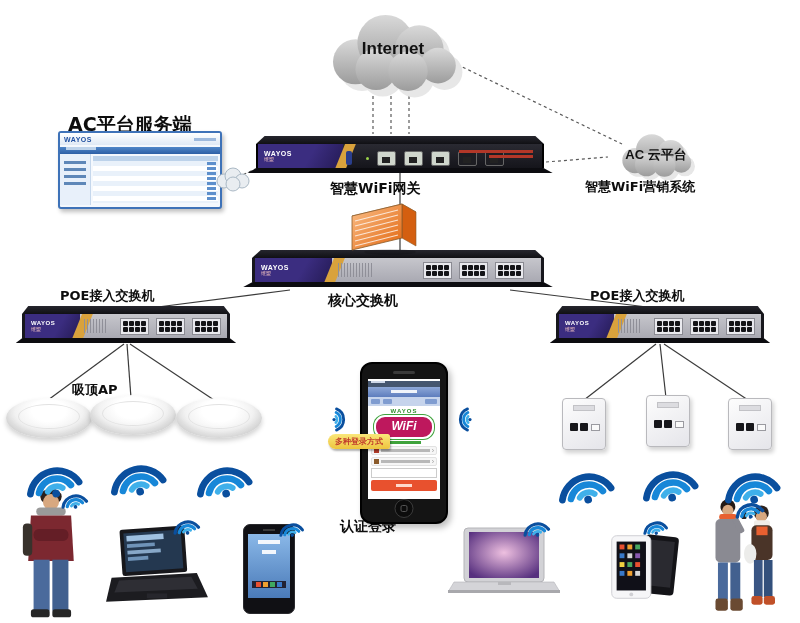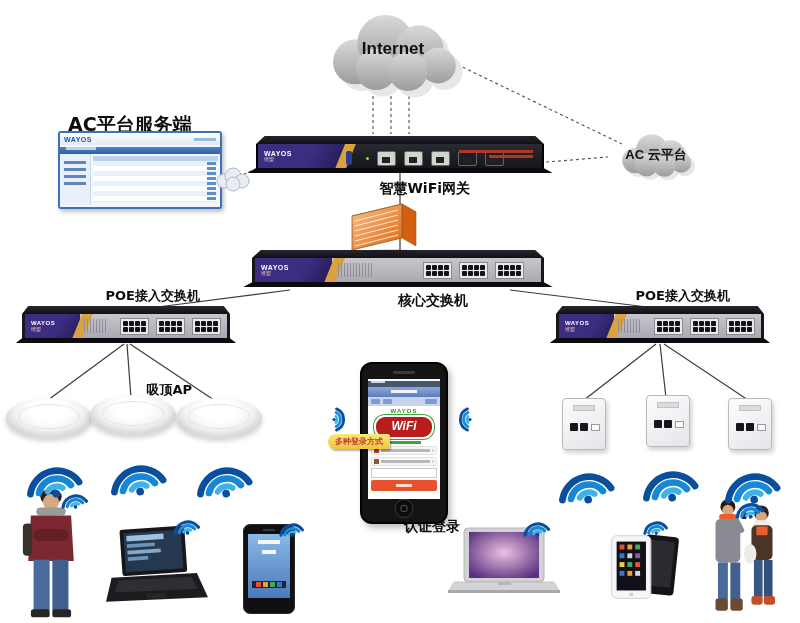--- a/index.html
+++ b/index.html
@@ -1,19 +1,19 @@
 <!DOCTYPE html>
 <html><head>
 <meta charset="utf-8">
 <style>
   html,body{margin:0;padding:0;background:#fff;}
   #canvas{position:relative;width:800px;height:623px;background:#fff;overflow:hidden;
           font-family:"Liberation Sans","DejaVu Sans",sans-serif;border-radius:26px;}
   .abs{position:absolute;}
-  .lbl{position:absolute;font-weight:bold;color:#0d0d0d;font-size:14px;text-align:right;
+  .lbl{position:absolute;font-weight:bold;color:#0d0d0d;font-size:14px;text-align:left;
        font-family:"DejaVu Sans","Liberation Sans",sans-serif;white-space:nowrap;}
   
   #links{position:absolute;left:0;top:0;z-index:0;pointer-events:none;}
   
   .cloud-txt{position:absolute;width:100%;text-align:center;font-weight:bold;color:#111;}
   
   .rack{position:absolute;z-index:2;}
   .rack .rtop{height:8px;background:linear-gradient(#26262e,#101014);
               clip-path:polygon(3% 0,97% 0,100% 100%,0 100%);}
   .rack .rbody{position:relative;height:24px;background:linear-gradient(#c6c6cc,#a9a9b2);
@@ -64,21 +64,21 @@
          background:#3a3a3a;border-radius:2px;}
   .ph-screen{position:absolute;left:6px;right:6px;top:15px;height:120px;background:#fff;overflow:hidden;}
   .ps-status{height:6px;background:#45566f;}
   .ps-status i{display:block;width:14px;height:2px;background:#cfd8e8;margin:2px 0 0 3px;}
   .ps-title{height:10px;background:linear-gradient(#8ea8d8,#5d7dbd);position:relative;}
   .ps-title i{position:absolute;left:50%;top:3px;transform:translateX(-50%);width:26px;height:3px;background:#f0f4fa;}
   .ps-nav{height:9px;background:#c6d4ec;display:flex;align-items:center;gap:3px;padding:0 3px;}
   .ps-nav i{width:9px;height:5px;background:#7f9cd0;border-radius:1px;}
   .ps-nav i.r{margin-left:auto;width:12px;}
   .logo-wayos{margin-top:2px;text-align:center;color:#2f8f2c;font-size:6px;font-weight:800;letter-spacing:1px;}
-  .logo-pill{width:56px;height:20px;margin:1px auto 0;background:#b91c1c;border:2px solid #fff;
+  .logo-pill{width:56px;height:20px;margin:1px auto 0;background:#be185d;border:2px solid #fff;
          box-shadow:0 0 0 1px #3fa33c;border-radius:11px;color:#fff;font-weight:800;font-style:italic;
          font-size:12px;text-align:center;line-height:19px;}
   .logo-sub{width:34px;height:3px;background:#3fa33c;margin:2px auto;}
   .ps-row{height:9px;margin:2px 3px 0;background:#f6f6f6;border:1px solid #e2e2e2;border-radius:2px;
           display:flex;align-items:center;gap:2px;padding:0 2px;box-sizing:border-box;}
   .ps-row .ic{width:5px;height:5px;background:#b33c2a;}
   .ps-row .tx{flex:1;height:3px;background:#b8b8b8;}
   .ps-row .ar{color:#999;font-size:7px;line-height:7px;}
   .ps-input{height:8px;margin:2px 3px 0;border:1px solid #ccc;background:#fff;}
   .ps-btn{height:11px;margin:2px 3px 0;background:#e8512e;border-radius:2px;position:relative;}
@@ -256,20 +256,21 @@
         <circle cx="40" cy="58" r="24"></circle>
           <circle cx="72" cy="38" r="30"></circle>
           <circle cx="108" cy="45" r="26"></circle>
         <circle cx="128" cy="62" r="19"></circle>
           <circle cx="62" cy="66" r="22"></circle>
           <circle cx="96" cy="68" r="21"></circle>
       </g>
     </svg>
     <div class="cloud-txt" style="top:16px;font-size:13px">AC 云平台</div>
   </div>
+  <div class="lbl" style="left:585px;top:178px;width:150px;font-size:13px">智慧WiFi营销系统</div>
 
   <svg class="abs" style="left:346px;top:196px;z-index:3" width="80" height="60" viewBox="0 0 80 60">
     <ellipse cx="44" cy="56" rx="26" ry="3" fill="rgba(0,0,0,0.15)"></ellipse>
     <polygon points="6,20 56,8 70,16 20,28" fill="#fcd2a2" stroke="#8a5a28" stroke-width="0.6"></polygon>
     <polygon points="56,8 70,16 70,50 56,42" fill="#d45f10" stroke="#8a5a28" stroke-width="0.6"></polygon>
     <polygon points="6,20 56,8 56,42 6,54" fill="url(#fwg)" stroke="#8a5a28" stroke-width="0.8"></polygon>
     <g stroke="#fff" stroke-width="1.1" opacity="0.75">
       <line x1="9" y1="25" x2="52" y2="14"></line>
         <line x1="9" y1="30" x2="52" y2="19"></line>
       <line x1="9" y1="35" x2="52" y2="24"></line>

